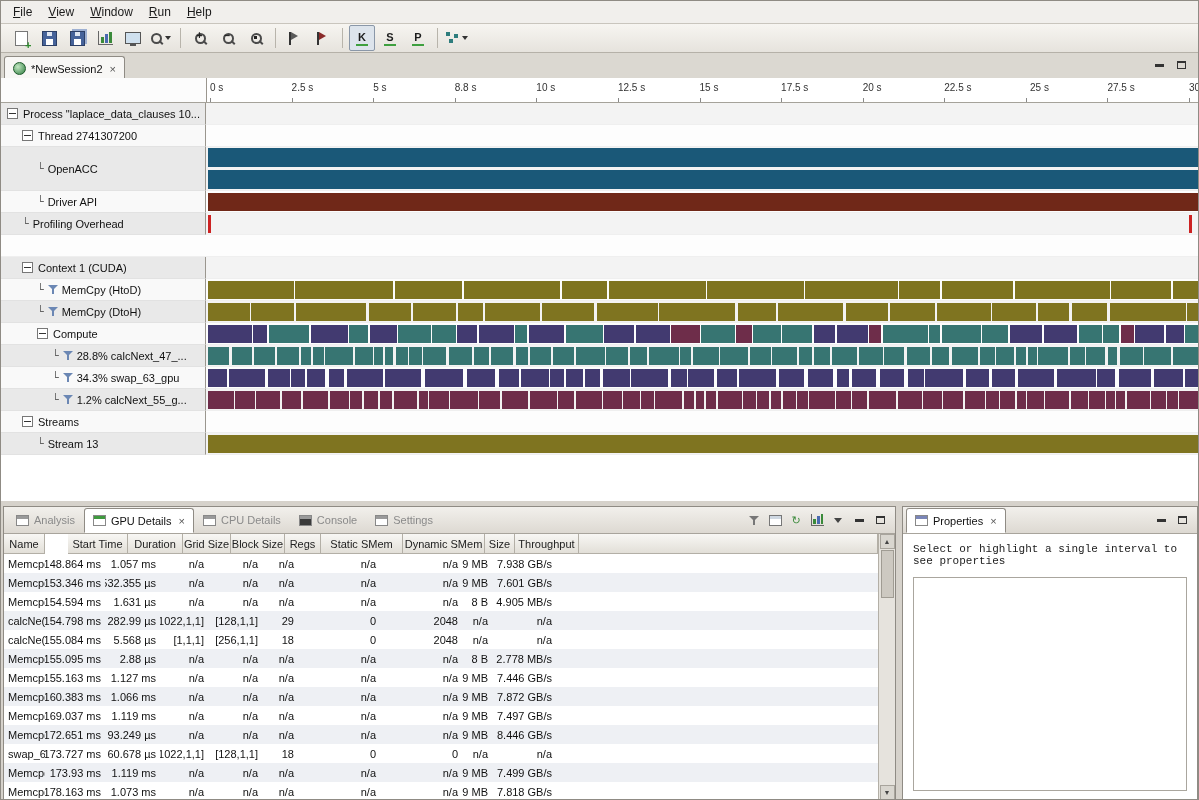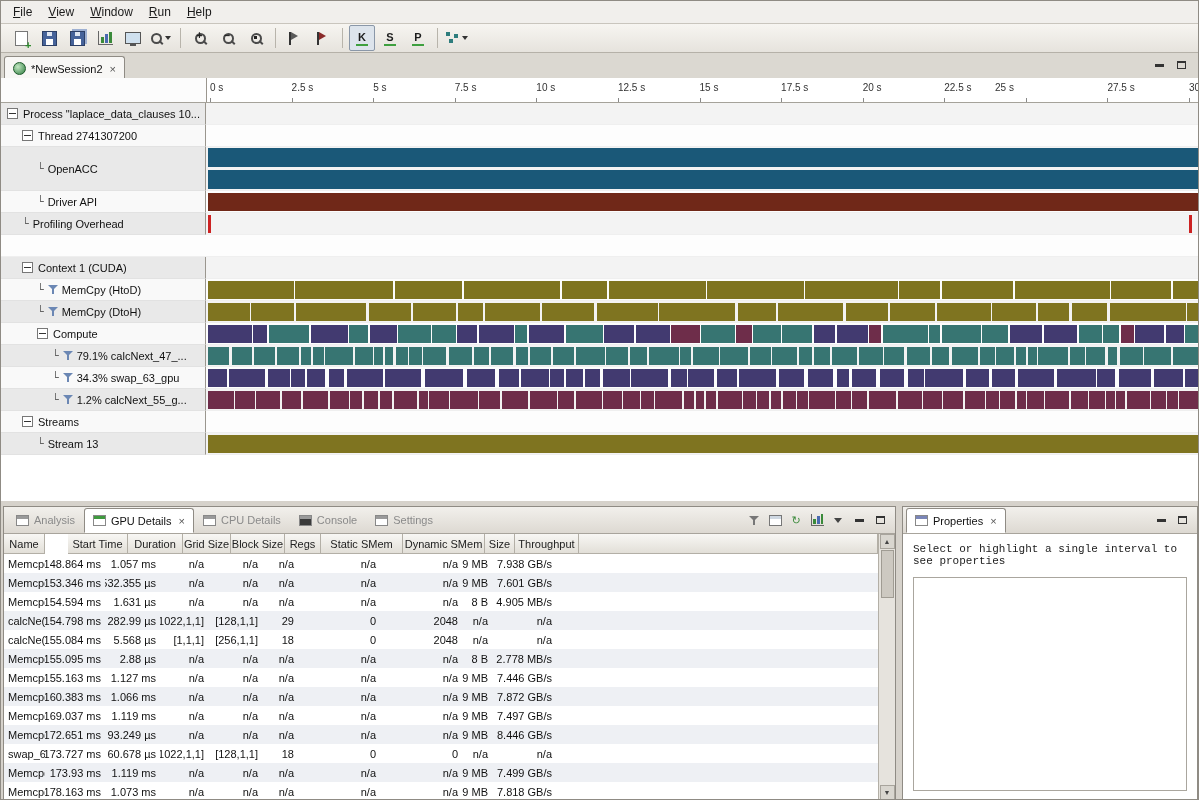--- a/index.html
+++ b/index.html
@@ -199,35 +199,35 @@
   <div id="timeline-panel">
     <div id="ruler-row">
       <div id="ruler-corner"></div>
       <div id="ruler">
           <span class="tick-label" style="left: 3px;">0 s</span>
           <span class="tick-mark" style="left: 3px;"></span>
           <span class="tick-label" style="left: 84.5833px;">2.5 s</span>
           <span class="tick-mark" style="left: 84.5833px;"></span>
           <span class="tick-label" style="left: 166.167px;">5 s</span>
           <span class="tick-mark" style="left: 166.167px;"></span>
-          <span class="tick-label" style="left: 247.75px;">7.5 s</span>
+          <span class="tick-label" style="left: 247.75px;">8.8 s</span>
           <span class="tick-mark" style="left: 247.75px;"></span>
           <span class="tick-label" style="left: 329.333px;">10 s</span>
           <span class="tick-mark" style="left: 329.333px;"></span>
           <span class="tick-label" style="left: 410.917px;">12.5 s</span>
           <span class="tick-mark" style="left: 410.917px;"></span>
           <span class="tick-label" style="left: 492.5px;">15 s</span>
           <span class="tick-mark" style="left: 492.5px;"></span>
           <span class="tick-label" style="left: 574.083px;">17.5 s</span>
           <span class="tick-mark" style="left: 574.083px;"></span>
           <span class="tick-label" style="left: 655.667px;">20 s</span>
           <span class="tick-mark" style="left: 655.667px;"></span>
           <span class="tick-label" style="left: 737.25px;">22.5 s</span>
           <span class="tick-mark" style="left: 737.25px;"></span>
-          <span class="tick-label" style="left: 788px;">25 s</span>
+          <span class="tick-label" style="left: 823px;">25 s</span>
           <span class="tick-mark" style="left: 818.833px;"></span>
           <span class="tick-label" style="left: 900.417px;">27.5 s</span>
           <span class="tick-mark" style="left: 900.417px;"></span>
           <span class="tick-label" style="left: 982px;">30</span>
           <span class="tick-mark" style="left: 982px;"></span>
         </div>
     </div>
     <div id="tl-rows">
         <div class="tl-row even" style="height: 22px;">
           <div class="tree-cell" style="padding-left: 6px;">
@@ -373,21 +373,21 @@
             <div class="bar" style="left: 914.993px; width: 13.3209px; background: rgb(110, 45, 74);"></div>
             <div class="bar" style="left: 929.399px; width: 29.1px; background: rgb(66, 58, 112);"></div>
             <div class="bar" style="left: 960.145px; width: 17.4678px; background: rgb(66, 58, 112);"></div>
             <div class="bar" style="left: 979.405px; width: 35.6025px; background: rgb(55, 117, 114);"></div>
           </div>
         </div>
         <div class="tl-row even" style="height: 22px;">
           <div class="tree-cell" style="padding-left: 51px;">
             <span class="elbow">└</span>
             <span class="funnel"></span>
-            <span>79.1% calcNext_47_...</span>
+            <span>28.8% calcNext_47_...</span>
           </div>
           <div class="track">
             <div class="bar" style="left: 2px; width: 21.4208px; background: rgb(55, 117, 114);"></div>
             <div class="bar" style="left: 25.5428px; width: 20.3282px; background: rgb(55, 117, 114);"></div>
             <div class="bar" style="left: 47.6007px; width: 21.4488px; background: rgb(55, 117, 114);"></div>
             <div class="bar" style="left: 71.1298px; width: 21.7672px; background: rgb(55, 117, 114);"></div>
             <div class="bar" style="left: 94.9714px; width: 9.68698px; background: rgb(55, 117, 114);"></div>
             <div class="bar" style="left: 107.213px; width: 10.8792px; background: rgb(55, 117, 114);"></div>
             <div class="bar" style="left: 119.163px; width: 28.2075px; background: rgb(55, 117, 114);"></div>
             <div class="bar" style="left: 149.05px; width: 17.5961px; background: rgb(55, 117, 114);"></div>

